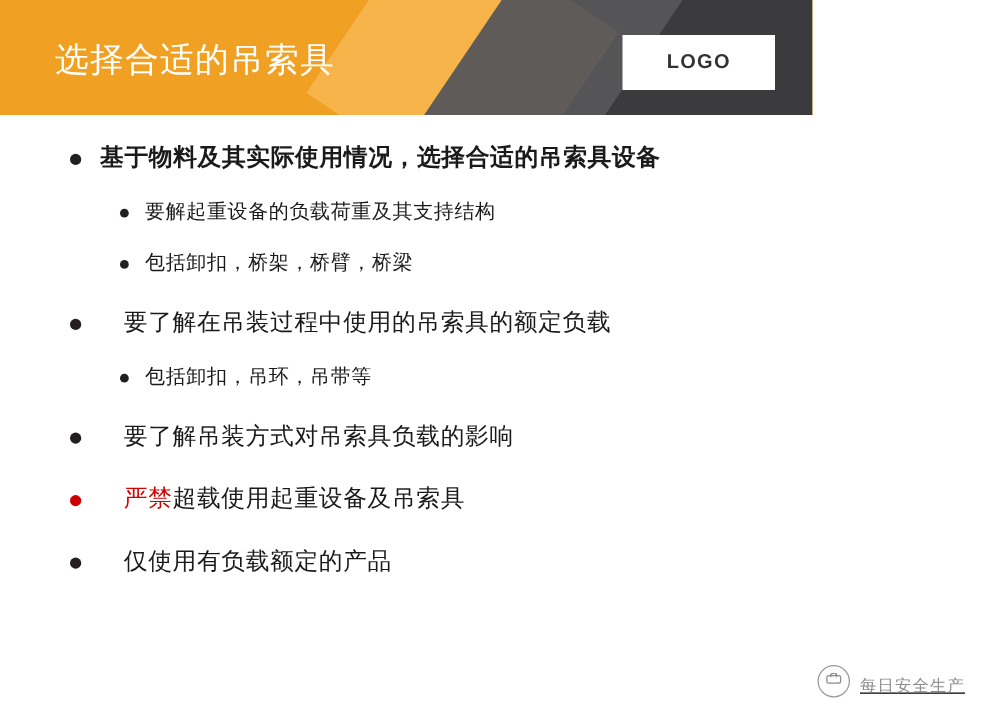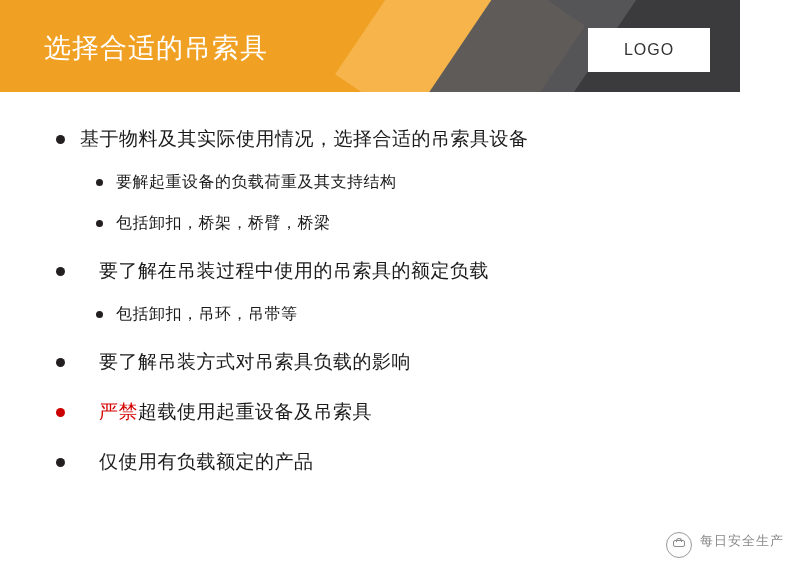--- a/index.html
+++ b/index.html
@@ -19,21 +19,21 @@
     height: 572px;
     background: #ffffff;
     box-sizing: border-box;
     overflow: hidden;
   }
   
   .header {
     position: absolute;
     left: 0;
     top: 0;
-    width: 740px;
+    width: 650px;
     height: 92px;
     background: #f0a022;
     overflow: hidden;
   }
   .header .dark-block {
     position: absolute;
     right: 0;
     top: 0;
     width: 246px;
     height: 92px;
@@ -90,21 +90,21 @@
     background: #ffffff;
     display: flex;
     align-items: center;
     justify-content: center;
     z-index: 6;
   }
   .logo-box .logo-text {
     font-size: 16px;
     color: #333333;
     letter-spacing: 1px;
-    font-weight: normal;
+    font-weight: bold;
     text-align: center;
   }
   
   .content {
     position: absolute;
     left: 0;
     top: 92px;
     width: 804px;
     height: 480px;
   }
@@ -151,30 +151,31 @@
   }
   .txt2 {
     font-size: 16px;
     color: #1a1a1a;
     line-height: 22px;
     letter-spacing: 0.5px;
   }
   .warn {
     color: #d40000;
   }
-  .row-sp-1 { margin-top: 34px; }
+  .row-sp-1 { margin-top: 22px; font-weight: bold; }
   .row-sp-2 { margin-top: 19px; }
   .row-sp-3 { margin-top: 24px; gap: 19px; }
   
   .footer-wm {
     position: absolute;
-    right: 20px;
+    right: 32px;
     bottom: 14px;
     display: flex;
-    align-items: flex-start;
+    align-items: flex-end;
+    text-decoration: underline;
   }
   .wm-circle {
     width: 24px;
     height: 24px;
     border-radius: 50%;
     border: 1px solid #9a9a9a;
     position: relative;
     margin-right: 8px;
     background: #fdfdfd;
   }

